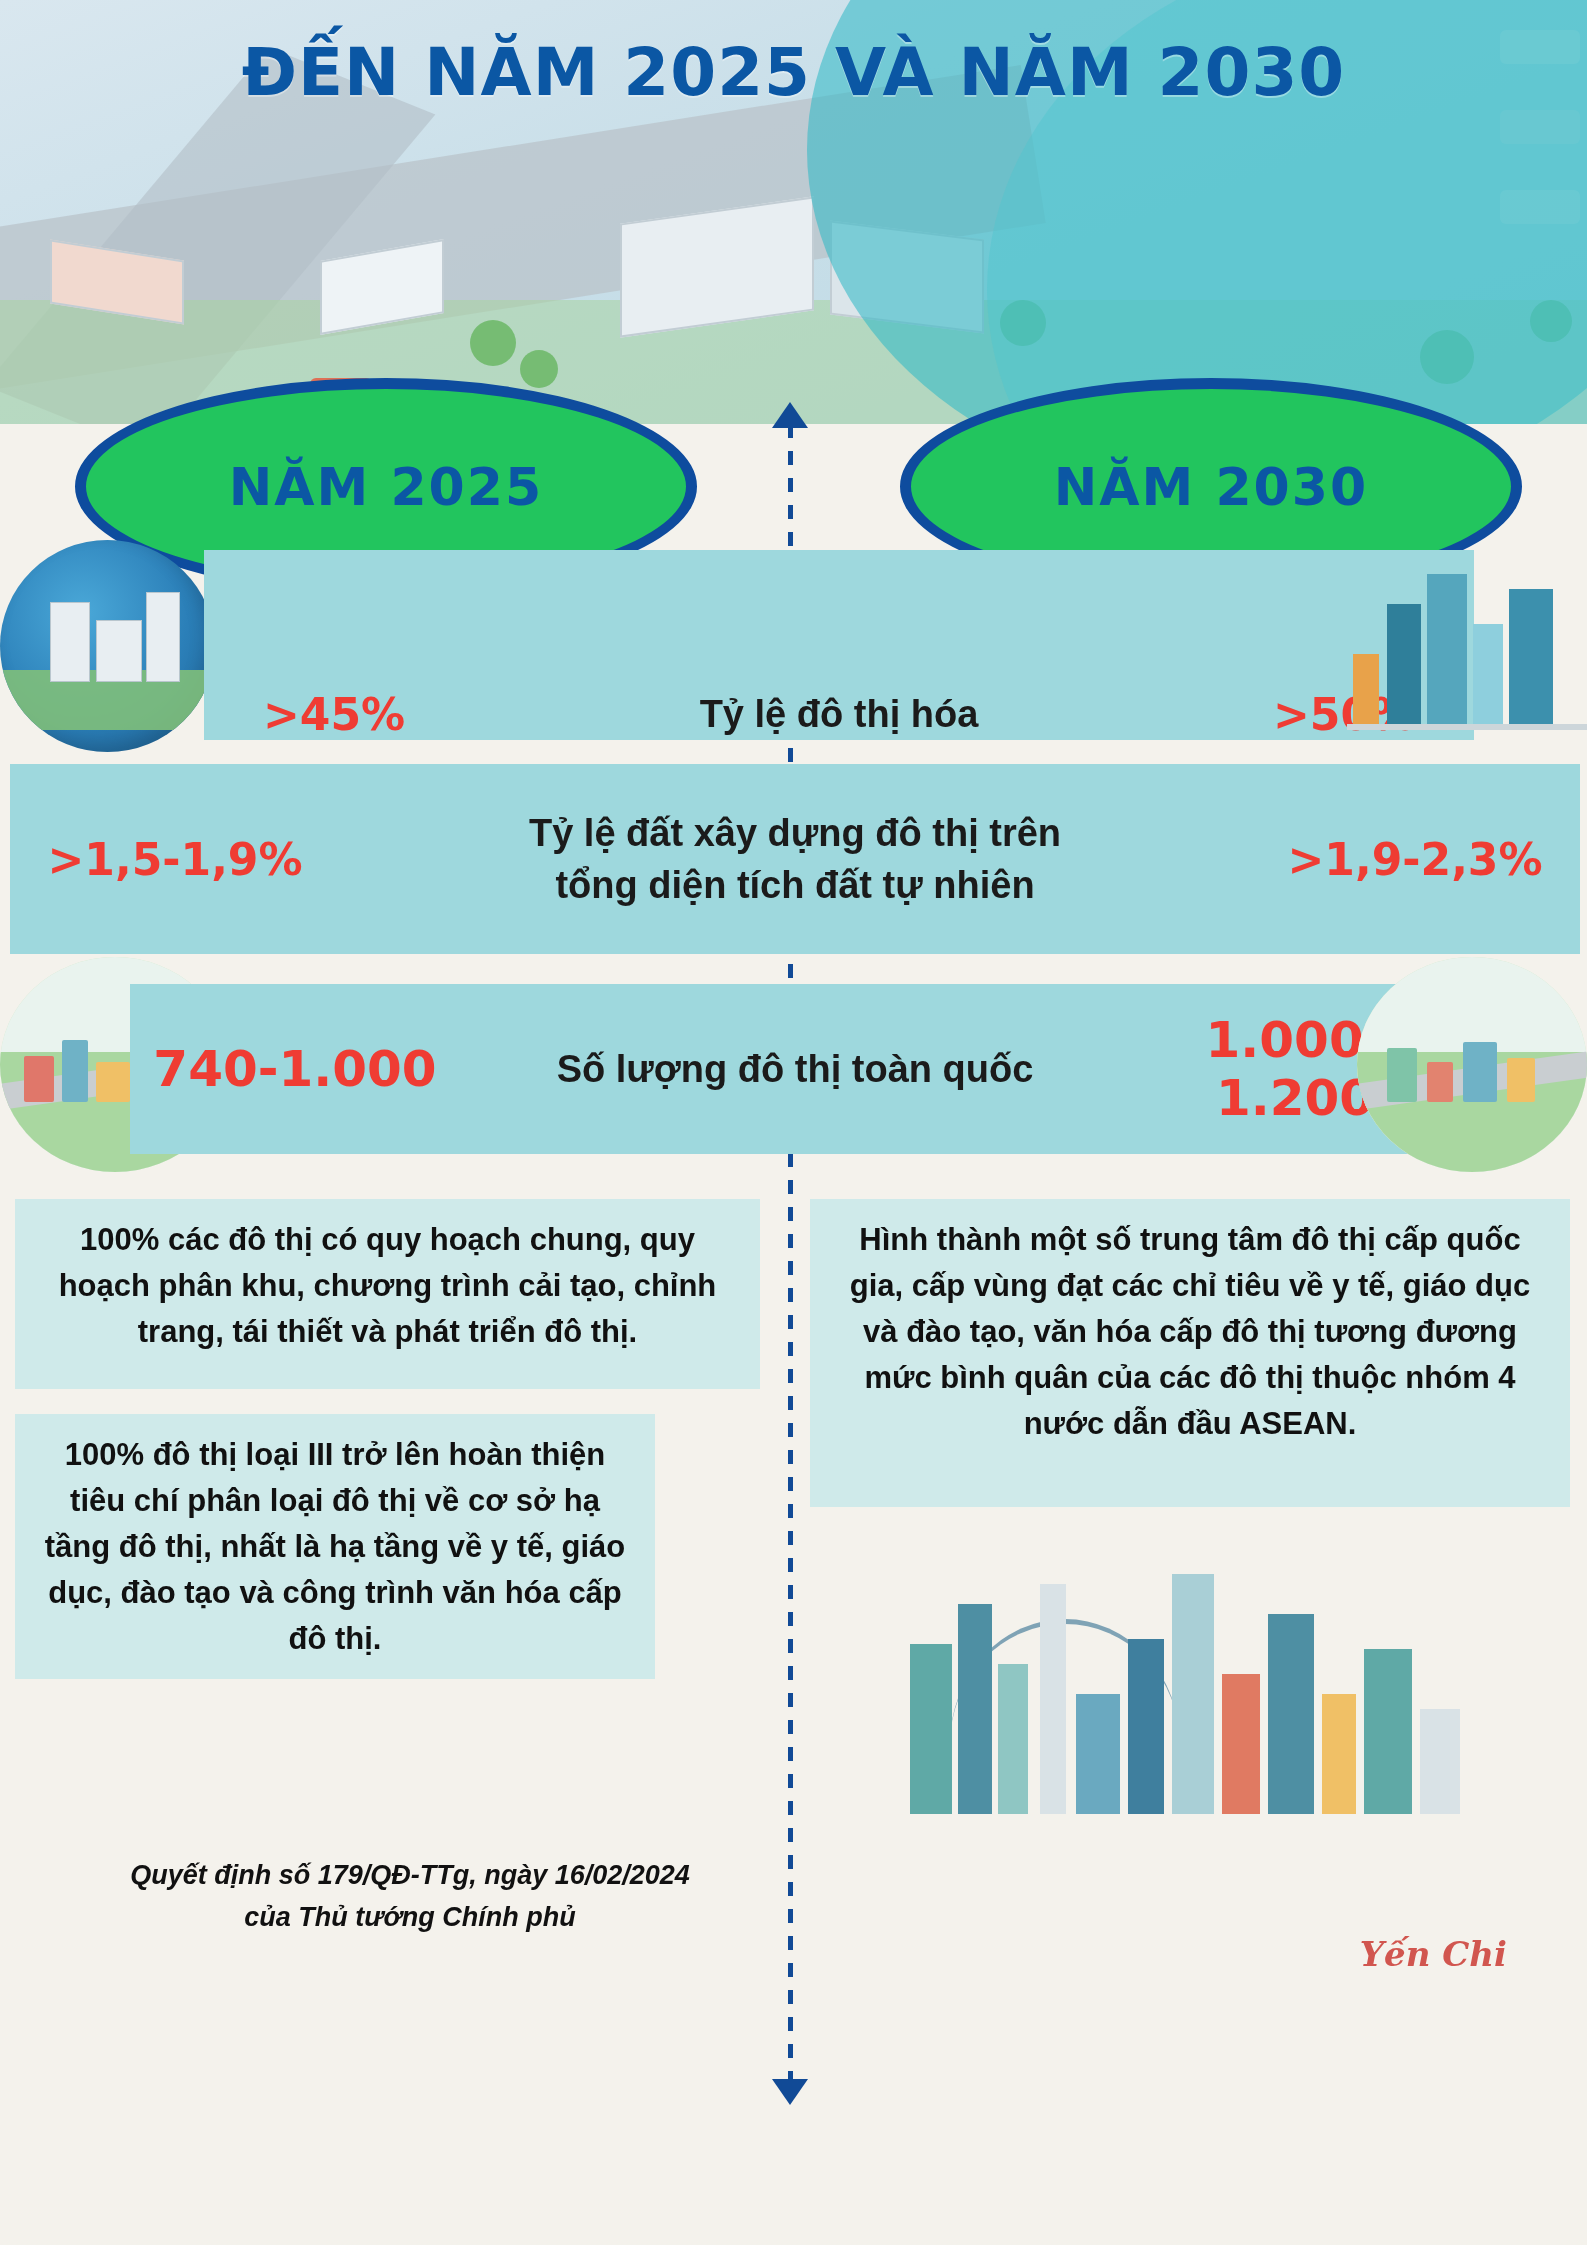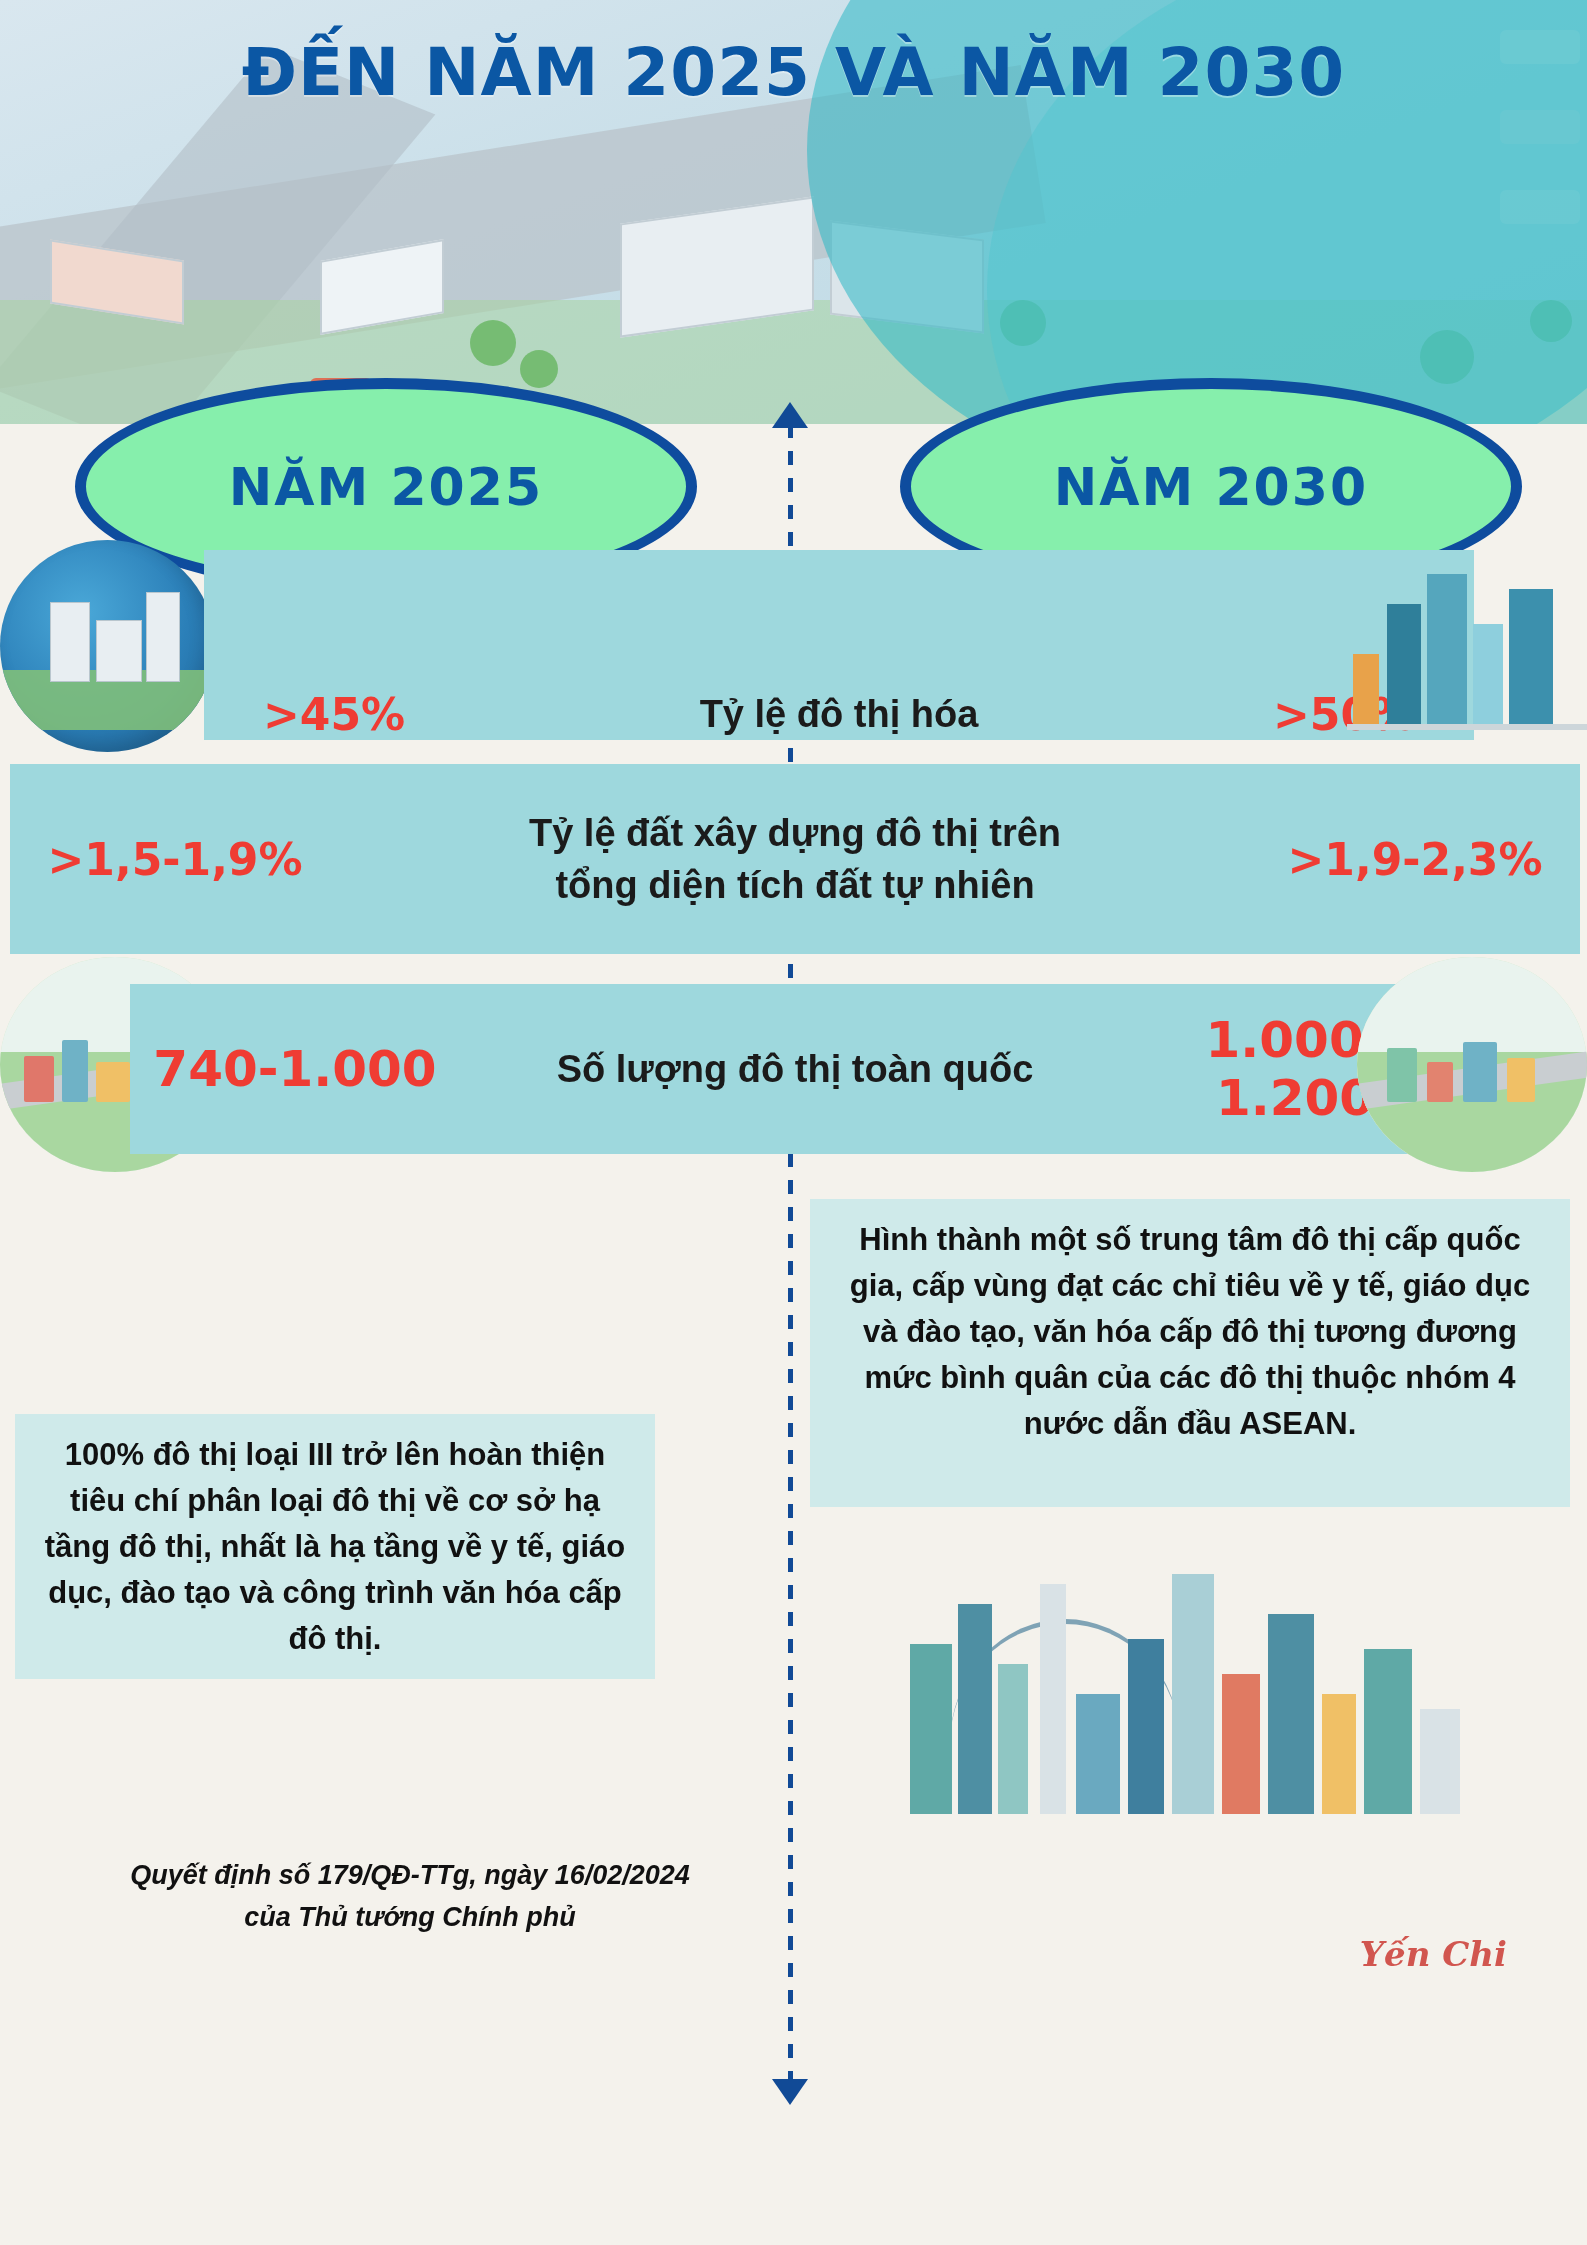--- a/index.html
+++ b/index.html
@@ -155,21 +155,21 @@
     border-top: 26px solid #114a96;
   }
 
   
   .year {
     position: absolute;
     width: 600px;
     height: 195px;
     border: 11px solid #0e4c9e;
     border-radius: 50%;
-    background: #86efac;
+    background: #22c55e;
     display: flex;
     align-items: center;
     justify-content: center;
     color: #0b57a4;
     font-size: 52px;
     font-weight: 800;
     letter-spacing: 2px;
     font-family: "DejaVu Sans", sans-serif;
   }
   .year.y2025 { left: 75px; top: -46px; }
@@ -445,20 +445,21 @@
   <div class="disc right">
     <div class="sky2"></div>
     <div class="land"></div>
     <div class="rd"></div>
     <div class="h" style="left:30px; width:30px; height:54px; background:#7fc4a8;"></div>
     <div class="h" style="left:70px; width:26px; height:40px; background:#e2836f;"></div>
     <div class="h" style="left:106px; width:34px; height:60px; background:#6fb2c6;"></div>
     <div class="h" style="left:150px; width:28px; height:44px; background:#f0c066;"></div>
   </div>
 
+  <div class="tbox l1">100% các đô thị có quy hoạch chung, quy hoạch phân khu, chương trình cải tạo, chỉnh trang, tái thiết và phát triển đô thị.</div>
   <div class="tbox l2">100% đô thị loại III trở lên hoàn thiện tiêu chí phân loại đô thị về cơ sở hạ tầng đô thị, nhất là hạ tầng về y tế, giáo dục, đào tạo và công trình văn hóa cấp đô thị.</div>
   <div class="tbox r1">Hình thành một số trung tâm đô thị cấp quốc gia, cấp vùng đạt các chỉ tiêu về y tế, giáo dục và đào tạo, văn hóa cấp đô thị tương đương mức bình quân của các đô thị thuộc nhóm 4 nước dẫn đầu ASEAN.</div>
 
   <div class="skyline">
     <div class="bridge-cable"></div>
     <div class="b" style="left:20px;  width:42px; height:170px; background:#5fa9a6;"></div>
     <div class="b" style="left:68px;  width:34px; height:210px; background:#4e8fa3;"></div>
     <div class="b" style="left:108px; width:30px; height:150px; background:#8fc6c3;"></div>
     <div class="b" style="left:150px; width:26px; height:230px; background:#d9e2e6;"></div>
     <div class="b" style="left:186px; width:44px; height:120px; background:#6aa9c0;"></div>

